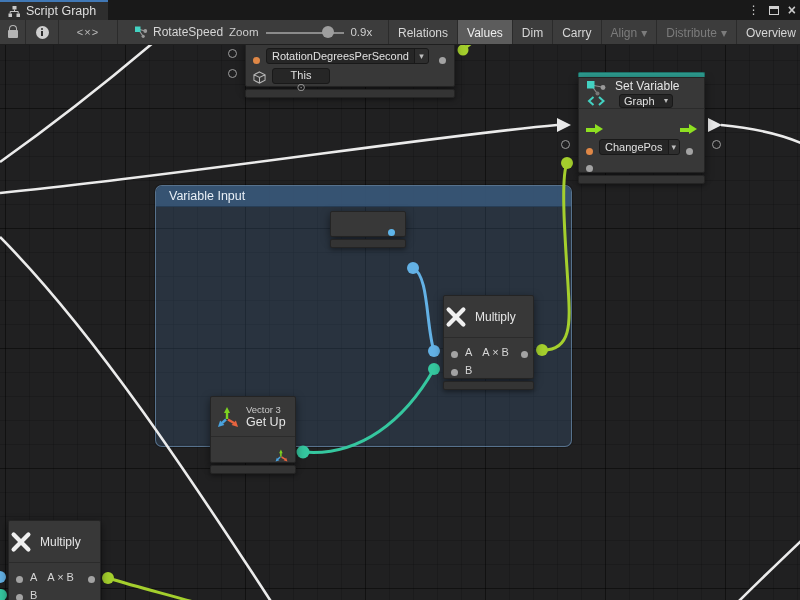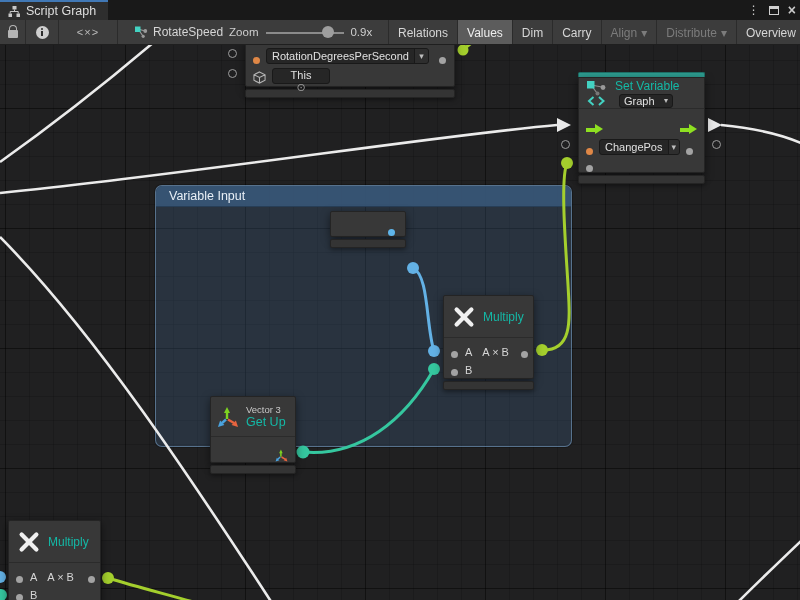--- a/index.html
+++ b/index.html
@@ -61,22 +61,22 @@
   .prow{display:flex;align-items:flex-end;height:20px;padding-left:7px;position:relative;}
   .dot{width:7px;height:7px;border-radius:50%;flex:0 0 auto;}
   .dot.gray{background:#a3a3a3;}
   .dot.orange{background:#df8746;}
   .dot.blue{background:#5fb5ea;}
   .ring{position:absolute;width:9px;height:9px;border:1.5px solid #9d9d9d;border-radius:50%;background:transparent;}
   .select{display:flex;align-items:center;height:16px;background:#262626;border:1px solid #191919;border-radius:3px;margin-left:6px;overflow:hidden;}
   .select .sel-text{padding:0 5px;font-size:11px;color:#e0e0e0;white-space:nowrap;}
   .select .sel-arrow{width:14px;align-self:stretch;display:flex;align-items:center;justify-content:center;border-left:1px solid #191919;background:#2e2e2e;color:#bdbdbd;font-size:9px;}
   .field{display:flex;align-items:center;height:16px;background:#262626;border:1px solid #191919;border-radius:3px;margin-left:6px;padding:0 5px;color:#e0e0e0;font-size:11px;}
-  .nheader{display:flex;align-items:center;padding:0 8px;border-bottom:1px solid #2b2b2b;}
-  .ntitle{font-size:12px;color:#14b8a6;}
+  .nheader{display:flex;align-items:center;padding:0 0;border-bottom:1px solid #2b2b2b;}
+  .ntitle{font-size:12px;color:#e5e5e5;}
   .numfield{width:38px;height:15px;background:#1f1f1f;border:1px solid #121212;border-radius:2px;color:#e6e6e6;font-size:11px;font-family:inherit;padding:0 3px;margin-top:2px;}
   .farrow{position:relative;width:17px;height:11px;display:inline-block;}
   .farrow .bar{position:absolute;left:0;top:3.5px;width:9px;height:4px;background:#8ee021;}
   .farrow .head{position:absolute;right:0;top:0;width:0;height:0;border-left:8px solid #8ee021;border-top:5.5px solid transparent;border-bottom:5.5px solid transparent;}
   .teal-bar{height:5px;background:#2d9b8f;border-radius:2px 2px 0 0;border:1px solid #1f7068;border-bottom:none;}
   .small-type{font-size:9.5px;color:#c9c9c9;}
 </style>
 </head>
 <body>
 

